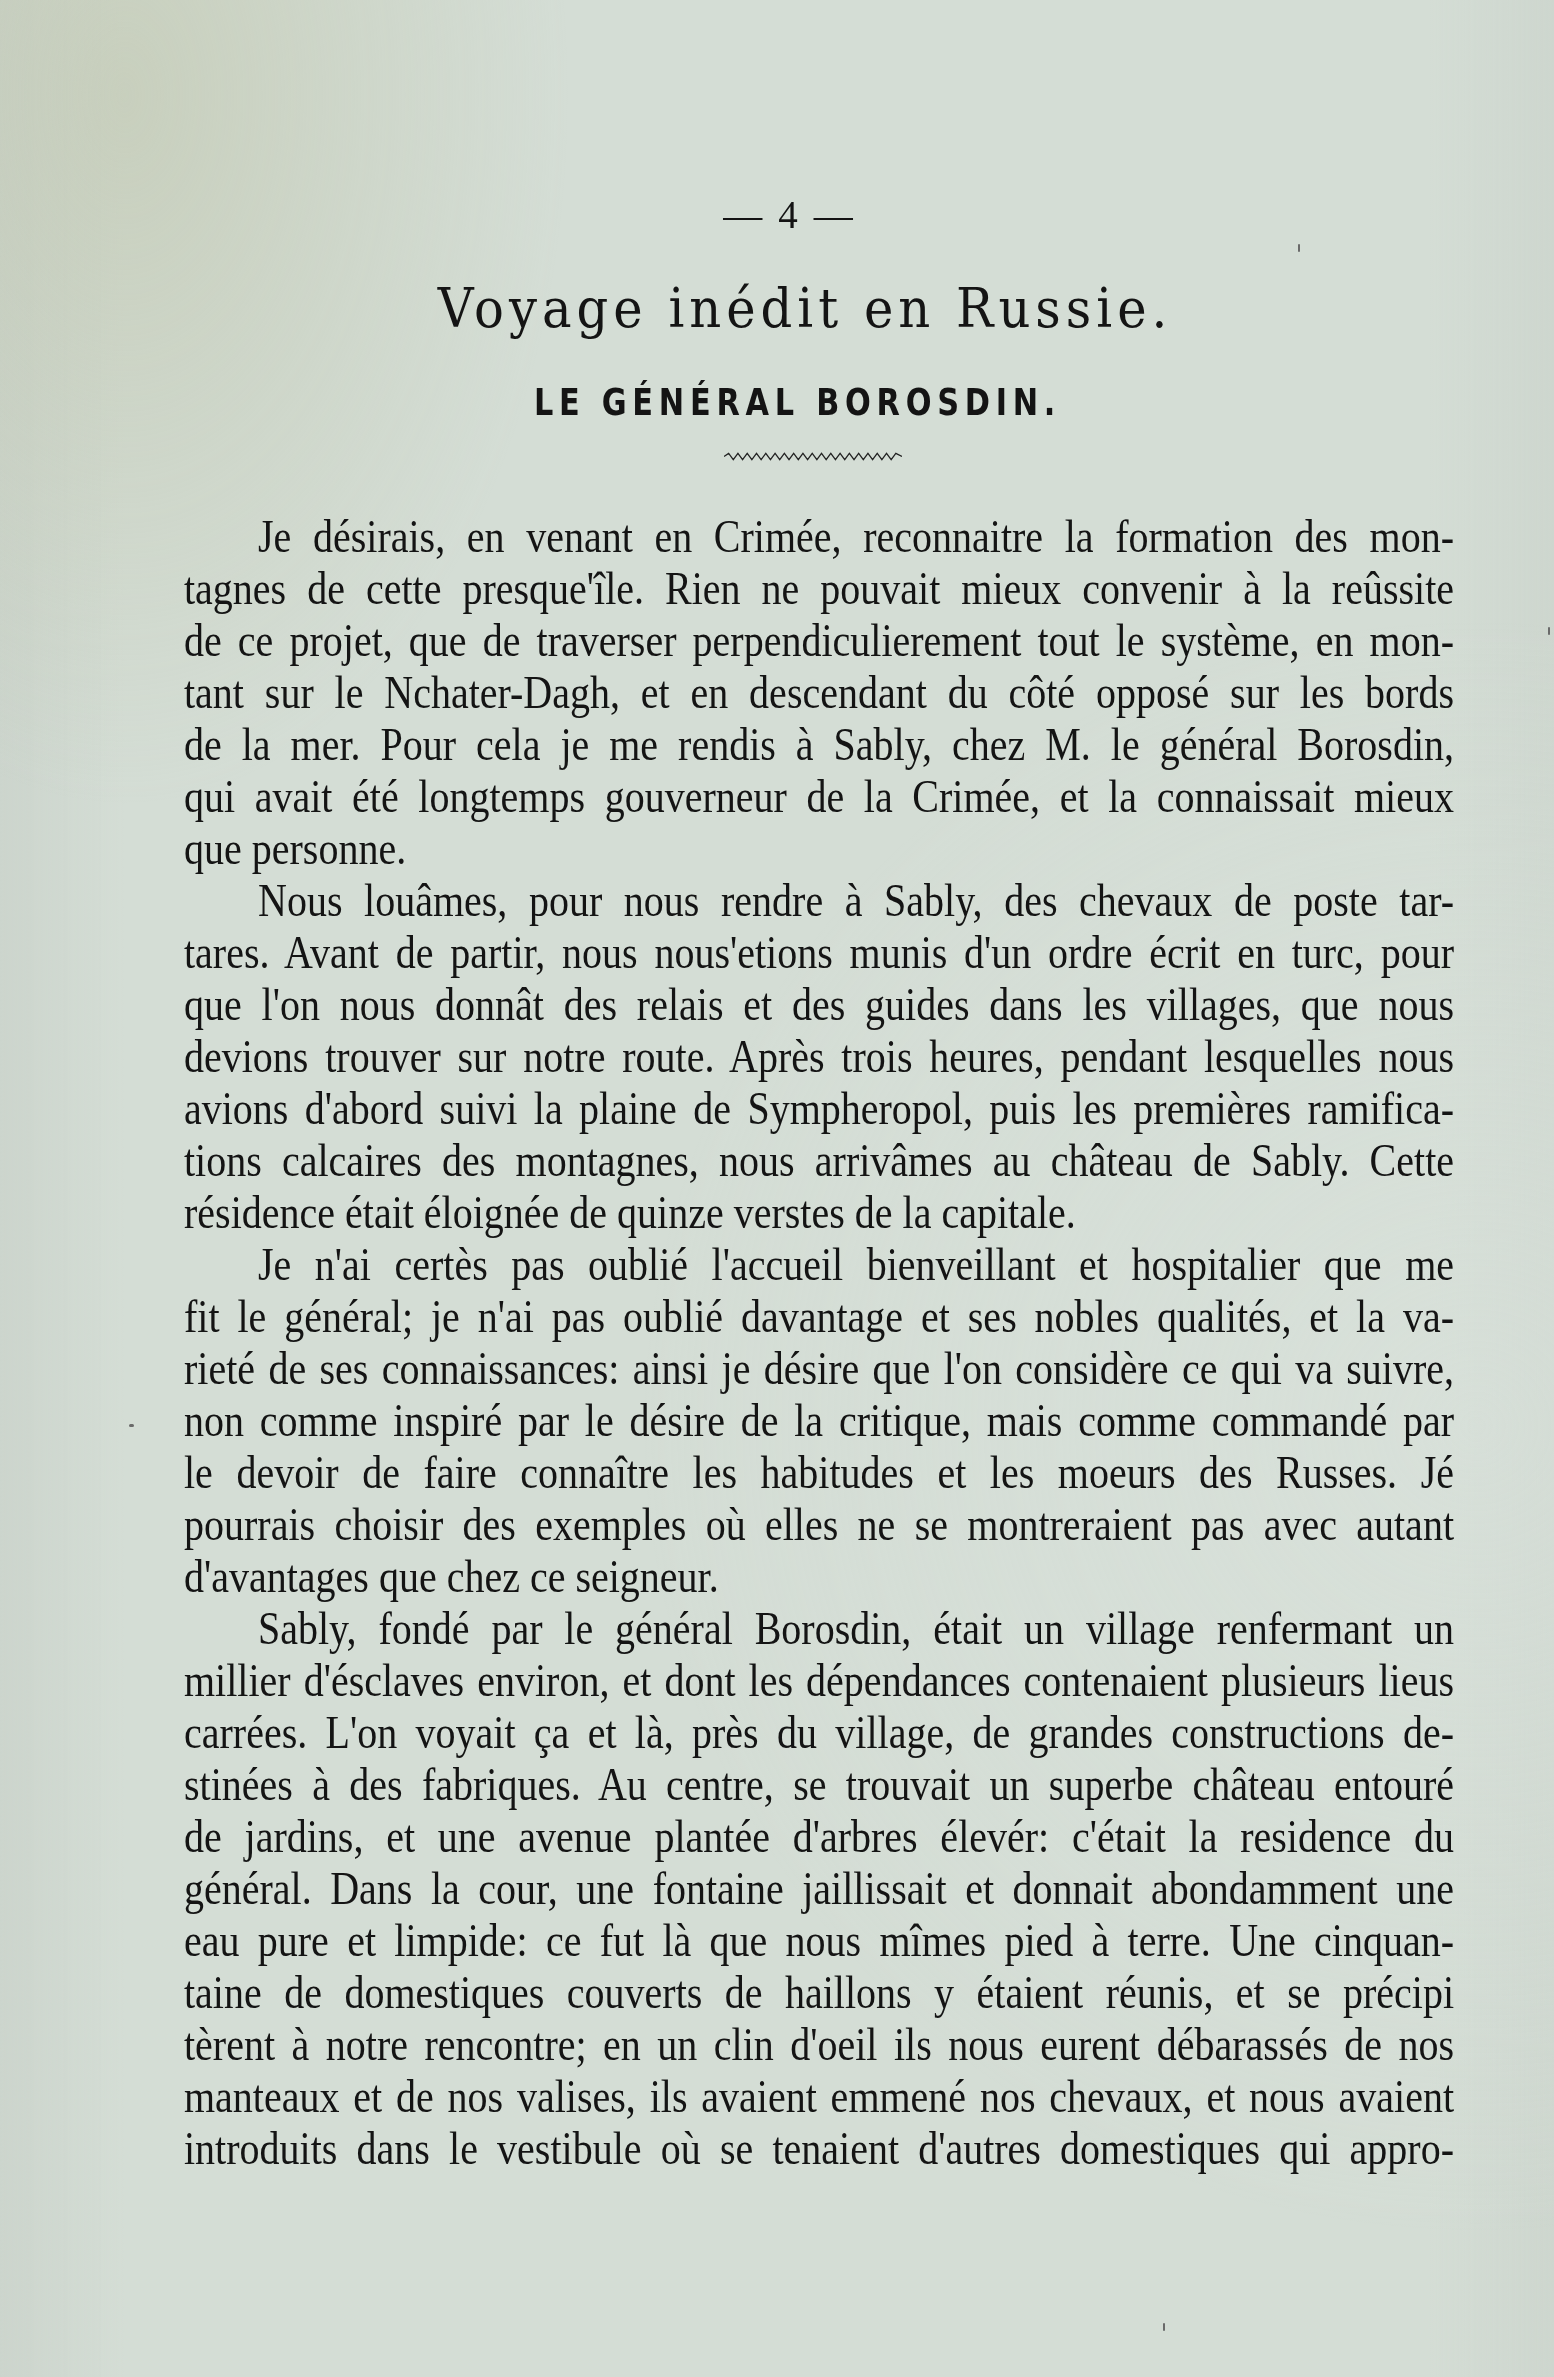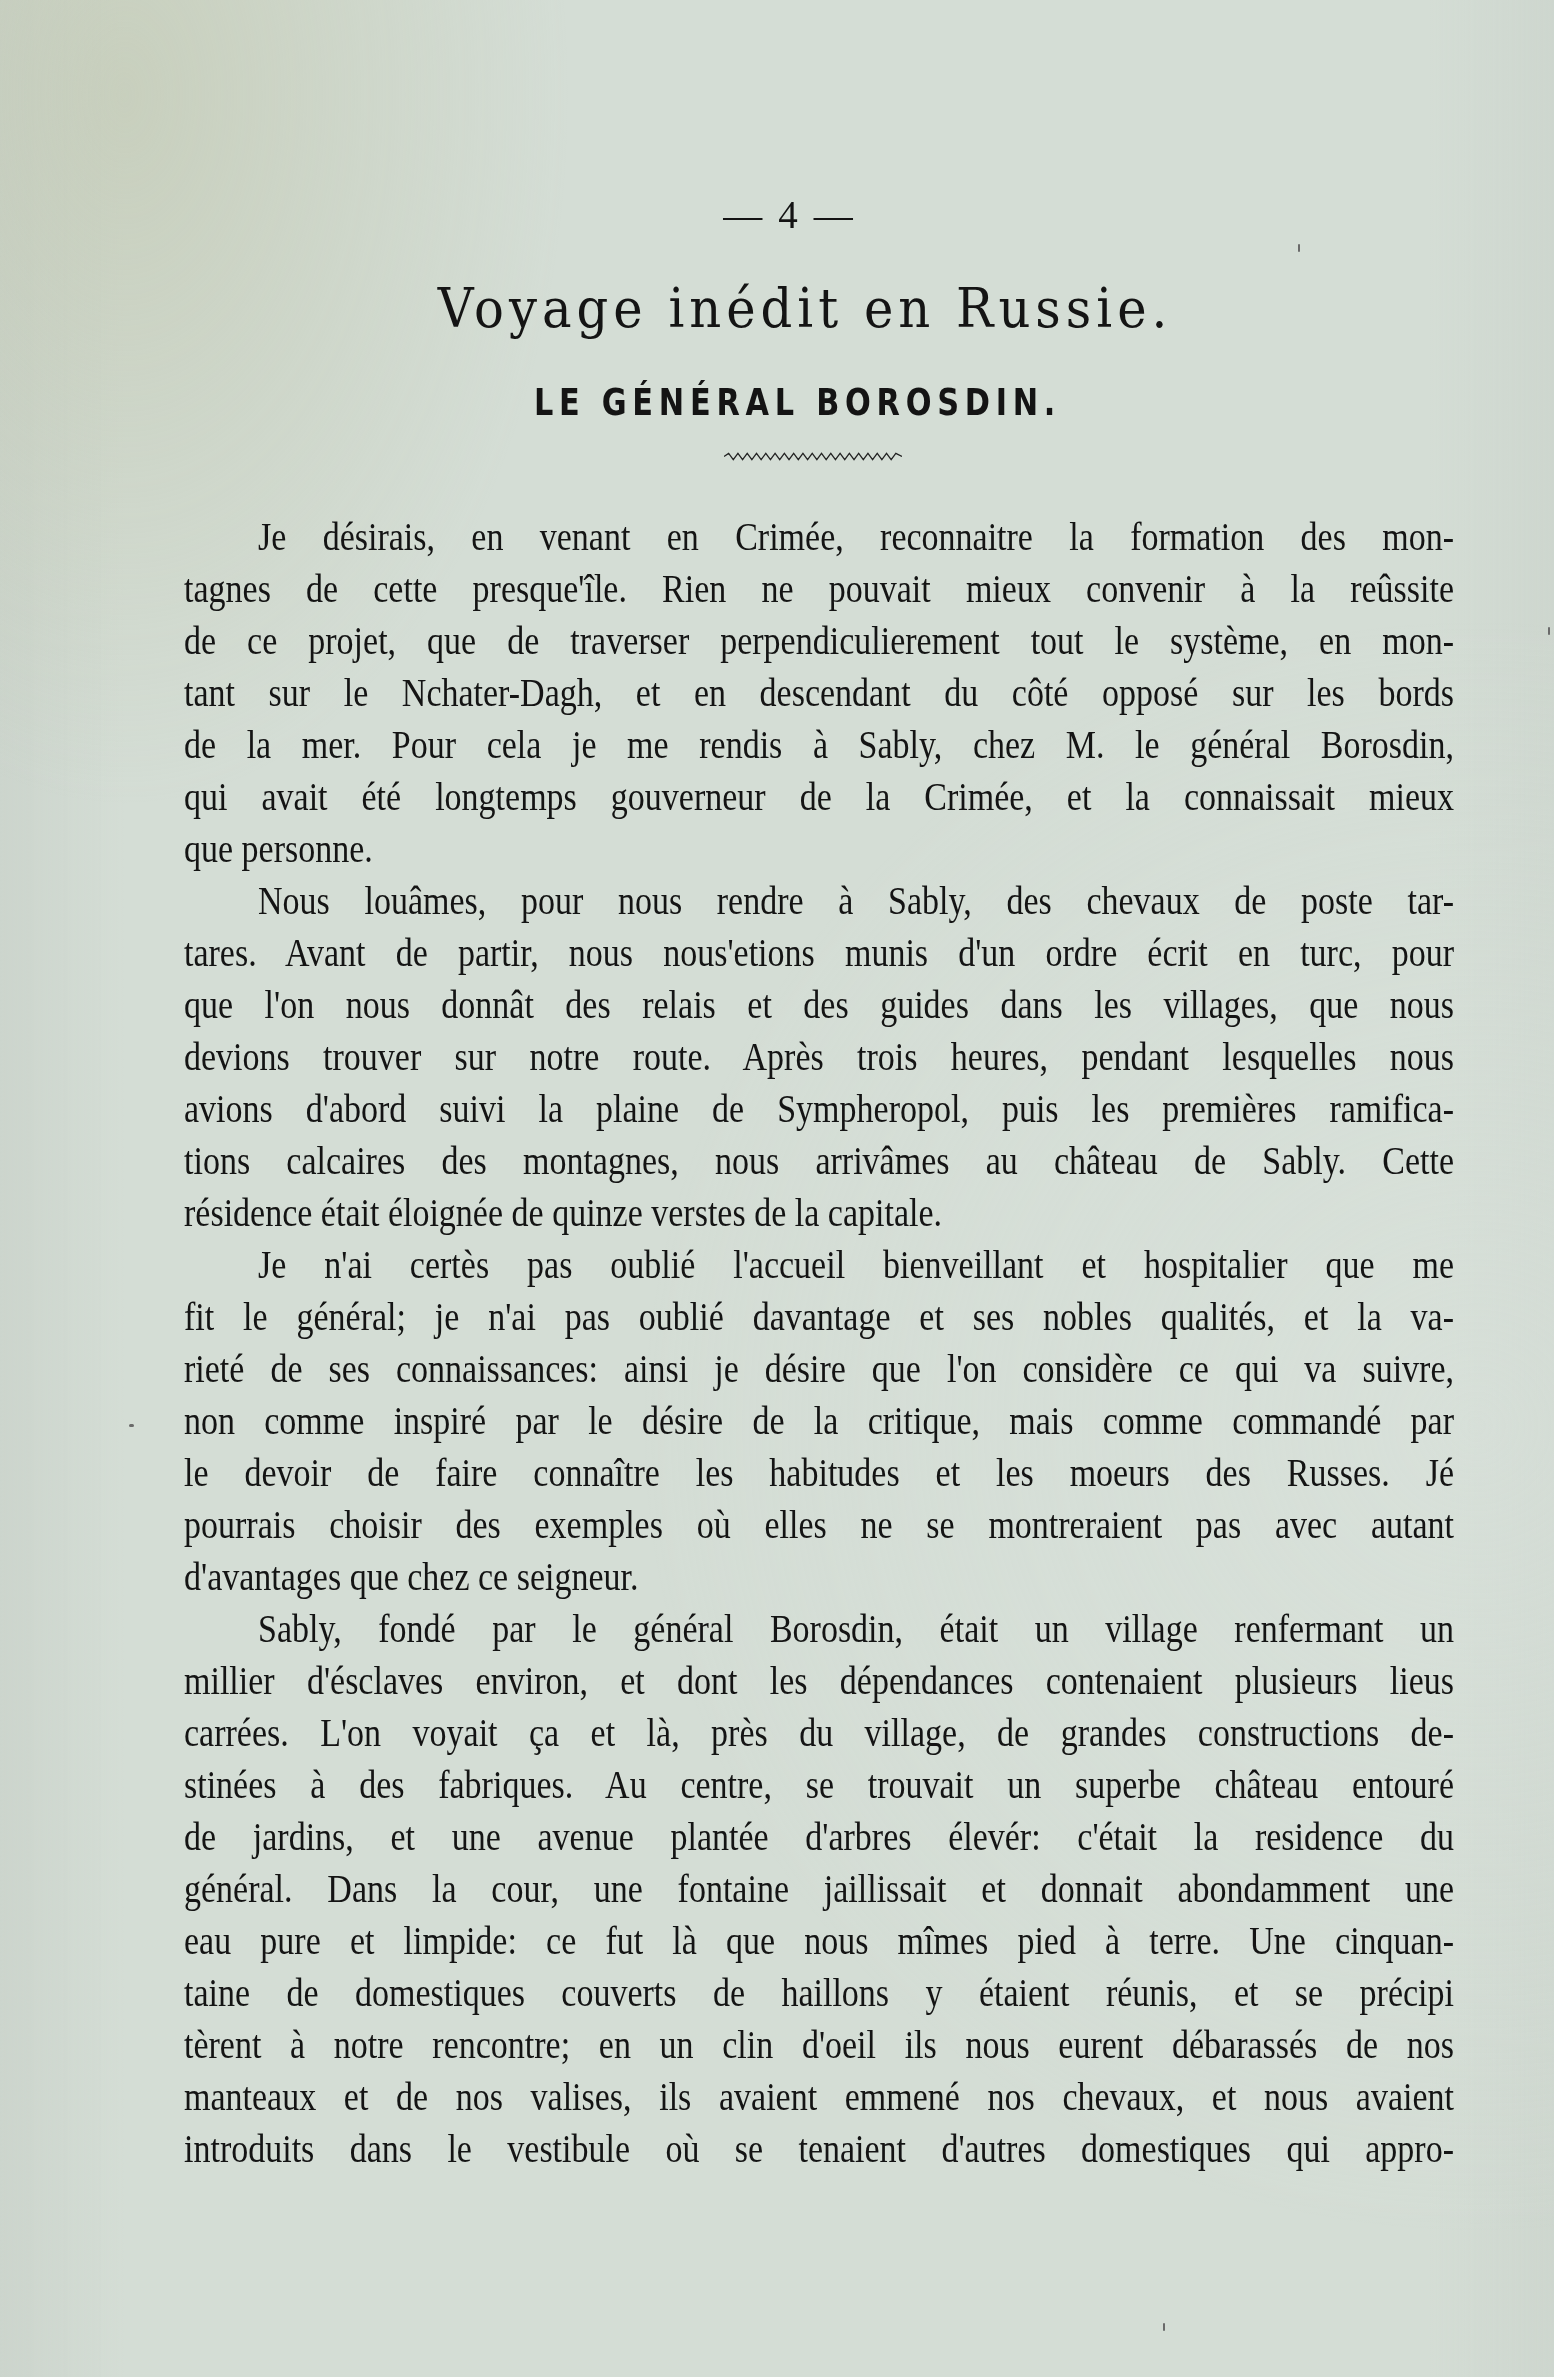--- a/index.html
+++ b/index.html
@@ -26,21 +26,21 @@
   .subtitle {
     position: absolute; top: 381px; left: 0; width: 1595px; text-align: center;
     font-family: "DejaVu Sans", sans-serif; font-weight: bold; font-size: 37px; letter-spacing: 7px;
     transform: scaleX(0.82); transform-origin: center;
   }
   .ornament {
     position: absolute; top: 451px; left: 724px; width: 178px; height: 11px;
   }
   .body-text {
     position: absolute; left: 184px; top: 511px; width: 1270px;
-    font-family: "Liberation Serif", serif; font-size: 34px;
+    font-family: "Liberation Serif", serif; font-size: 40px;
   }
   .line {
     height: 52px; line-height: 52px; white-space: nowrap;
     text-align: justify; text-align-last: justify;
     transform: scaleY(1.18); transform-origin: left center;
   }
   .line.indent { padding-left: 74px; }
   .line.last { text-align-last: left; }
   .speck { position: absolute; width: 2.3px; height: 7.7px; background: #6a6a6a; border-radius: 1.5px; }
 </style>

